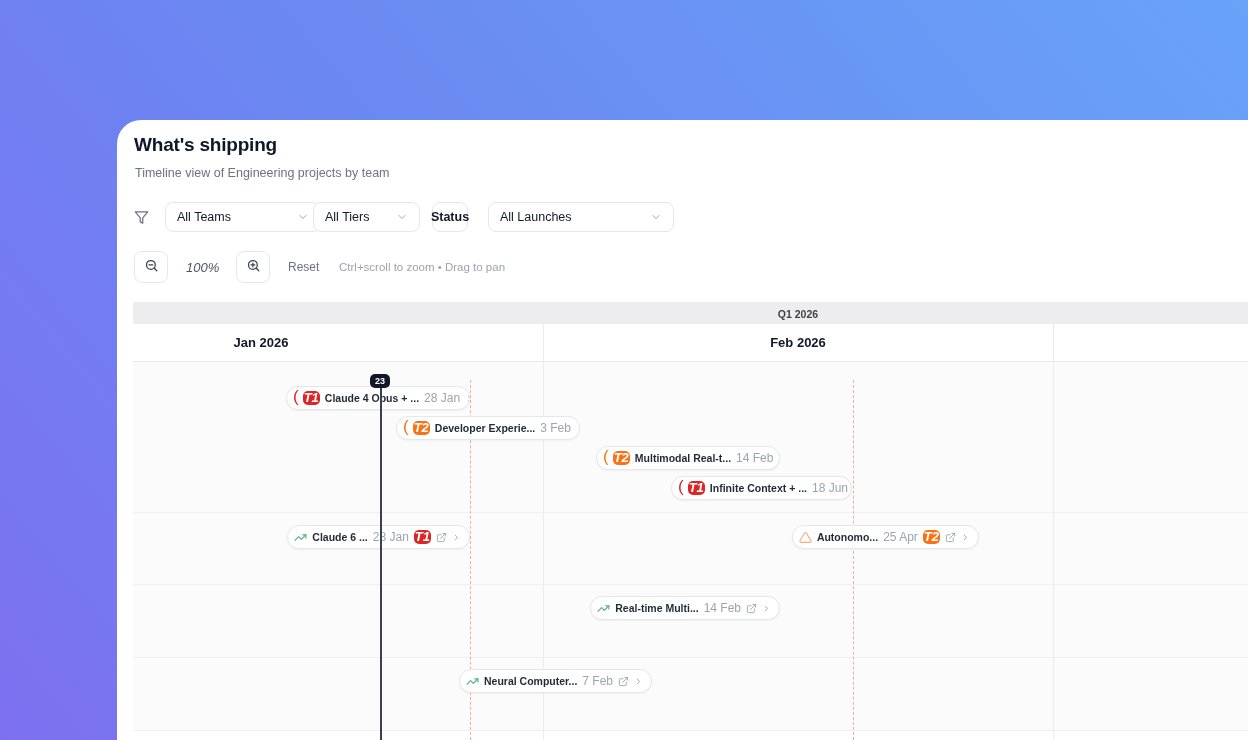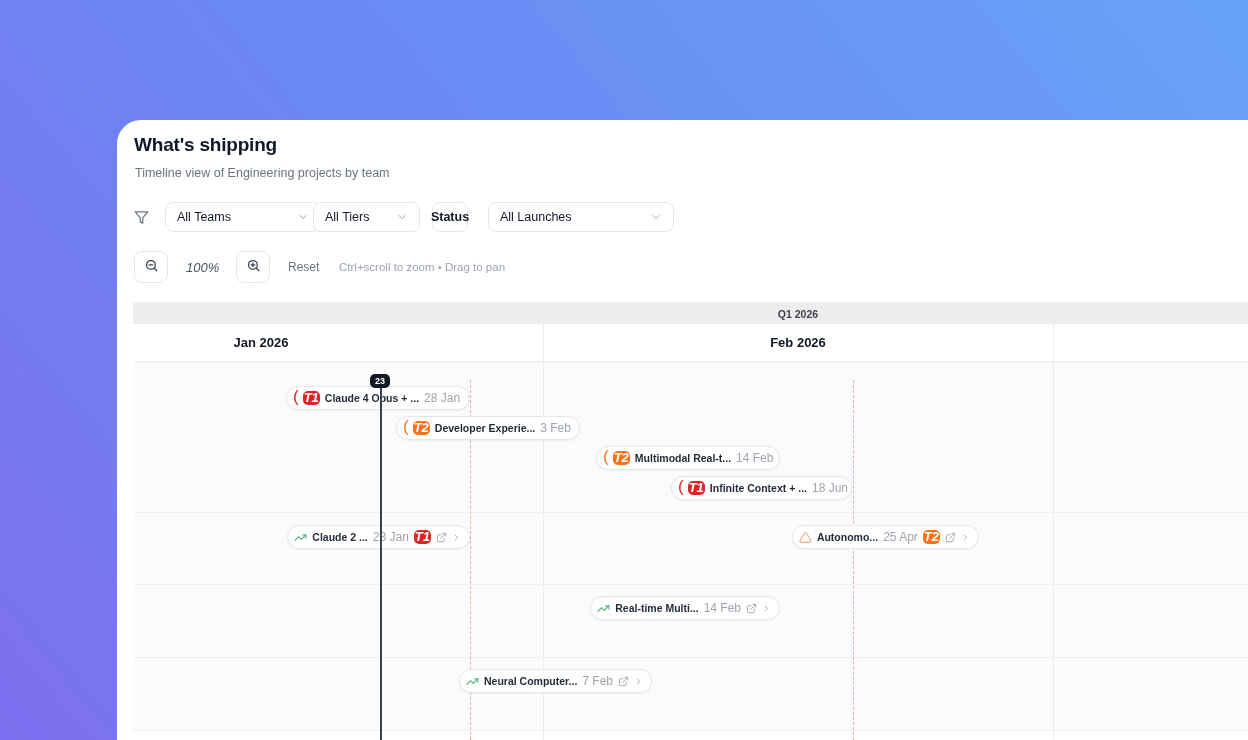--- a/index.html
+++ b/index.html
@@ -184,21 +184,21 @@
         </svg>
       </span>
     </div>
     <div class="pill" style="right: 778px; top: 525px;">
       <span class="icon">
         <svg width="13" height="13" viewBox="0 0 24 24" fill="none" stroke="#5fb383" stroke-width="2.2" stroke-linecap="round" stroke-linejoin="round">
           <polyline points="22 7 13.5 15.5 8.5 10.5 2 17"></polyline>
           <polyline points="16 7 22 7 22 13"></polyline>
         </svg>
       </span>
-      <span class="pill-label">Claude 2 ...</span>
+      <span class="pill-label">Claude 6 ...</span>
       <span class="pill-date">28 Jan</span>
       <span class="tier-badge" style="background: rgb(220, 38, 38);">T1</span>
       <span class="icon">
         <svg width="11" height="11" viewBox="0 0 24 24" fill="none" stroke="#9ca3af" stroke-width="2" stroke-linecap="round" stroke-linejoin="round">
           <path d="M18 13v6a2 2 0 0 1-2 2H5a2 2 0 0 1-2-2V8a2 2 0 0 1 2-2h6"></path>
           <polyline points="15 3 21 3 21 9"></polyline>
           <line x1="10" y1="14" x2="21" y2="3"></line>
         </svg>
       </span>
       <span class="icon">

